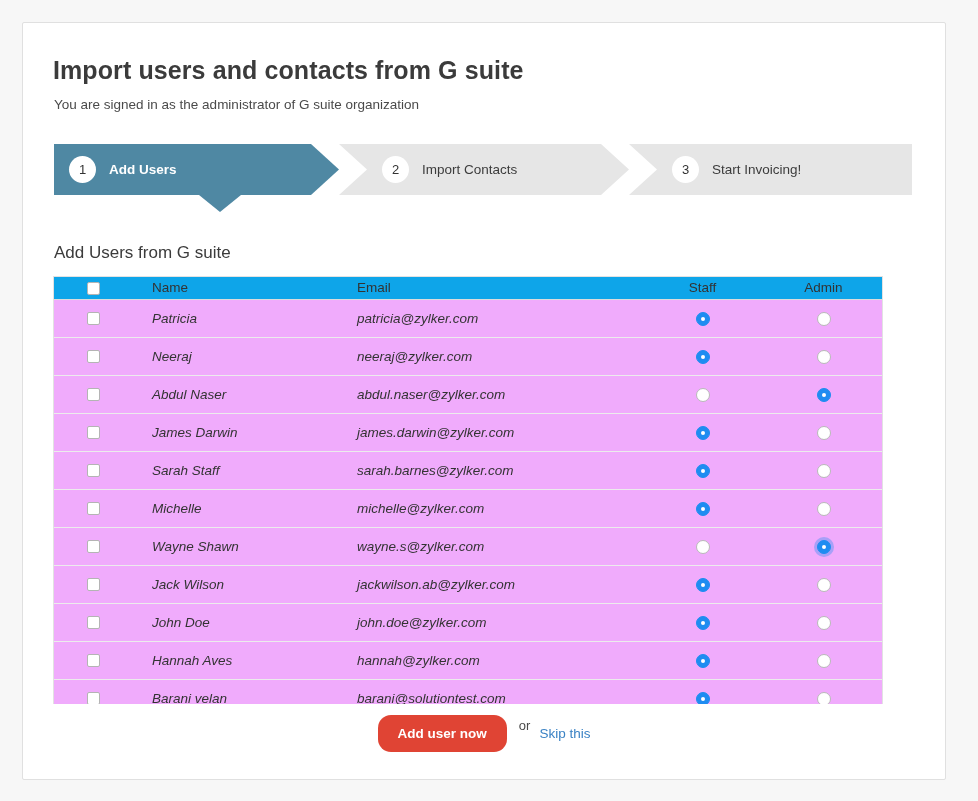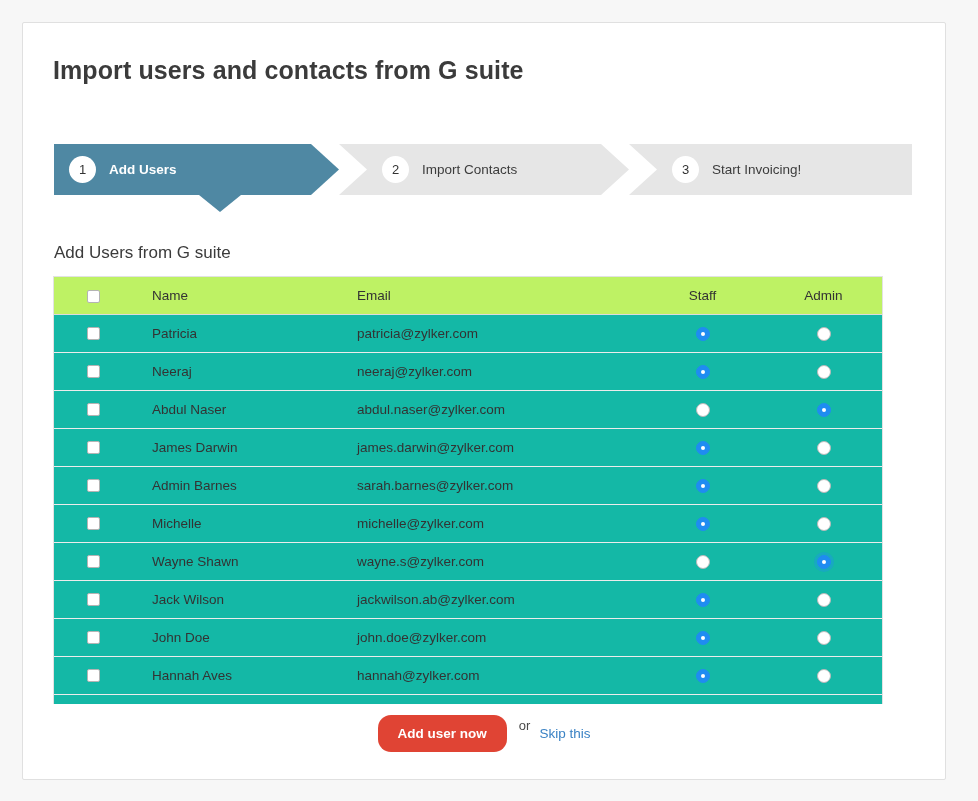--- a/index.html
+++ b/index.html
@@ -152,34 +152,35 @@
     overflow: hidden;
     border: 1px solid #e2e2e2;
     border-bottom: none;
   }
   table {
     width: 830px;
     border-collapse: collapse;
     table-layout: fixed;
   }
   thead th {
-    background: #bef264;
-    height: 37px;
+    background: #0ea5e9;
+    height: 22px;
     font-size: 13.5px;
     font-weight: 400;
     color: #333333;
     text-align: left;
     border-bottom: 1px solid #dcdcdc;
   }
   tbody td {
     height: 38px;
     font-size: 13.5px;
     color: #333333;
     border-bottom: 1px solid #ececec;
-    background: #14b8a6;
+    background: #f0abfc;
+    font-style: italic;
   }
   .col-check { width: 78px; text-align: center !important; }
   .col-name  { width: 205px; padding-left: 20px; }
   .col-email { width: 305px; padding-left: 20px; }
   .col-staff { width: 121px; text-align: center !important; }
   .col-admin { width: 121px; text-align: center !important; }
 
   th.col-name { padding-left: 20px; }
   th.col-email { padding-left: 20px; }
   th.col-staff, th.col-admin { text-align: center; }
@@ -258,20 +259,21 @@
     white-space: nowrap;
   }
 </style>
 </head>
 <body>
 
 <div id="page">
   <div class="card">
 
     <h1 class="page-title">Import users and contacts from G suite</h1>
+    <div class="page-subtitle">You are signed in as the administrator of G suite organization</div>
 
     <div class="steps">
 
       <div class="step step-1">
         <div class="step-bg"></div>
         <div class="step-inner">
           <span class="step-num">1</span>
           <span class="step-label">Add Users</span>
         </div>
       </div>
@@ -334,21 +336,21 @@
             </tr>
             <tr>
               <td class="col-check"><span class="cbx"></span></td>
               <td class="col-name">James Darwin</td>
               <td class="col-email">james.darwin@zylker.com</td>
               <td class="col-staff"><span class="radio on"></span></td>
               <td class="col-admin"><span class="radio"></span></td>
             </tr>
             <tr>
               <td class="col-check"><span class="cbx"></span></td>
-              <td class="col-name">Admin Barnes</td>
+              <td class="col-name">Sarah Staff</td>
               <td class="col-email">sarah.barnes@zylker.com</td>
               <td class="col-staff"><span class="radio on"></span></td>
               <td class="col-admin"><span class="radio"></span></td>
             </tr>
             <tr>
               <td class="col-check"><span class="cbx"></span></td>
               <td class="col-name">Michelle</td>
               <td class="col-email">michelle@zylker.com</td>
               <td class="col-staff"><span class="radio on"></span></td>
               <td class="col-admin"><span class="radio"></span></td>

